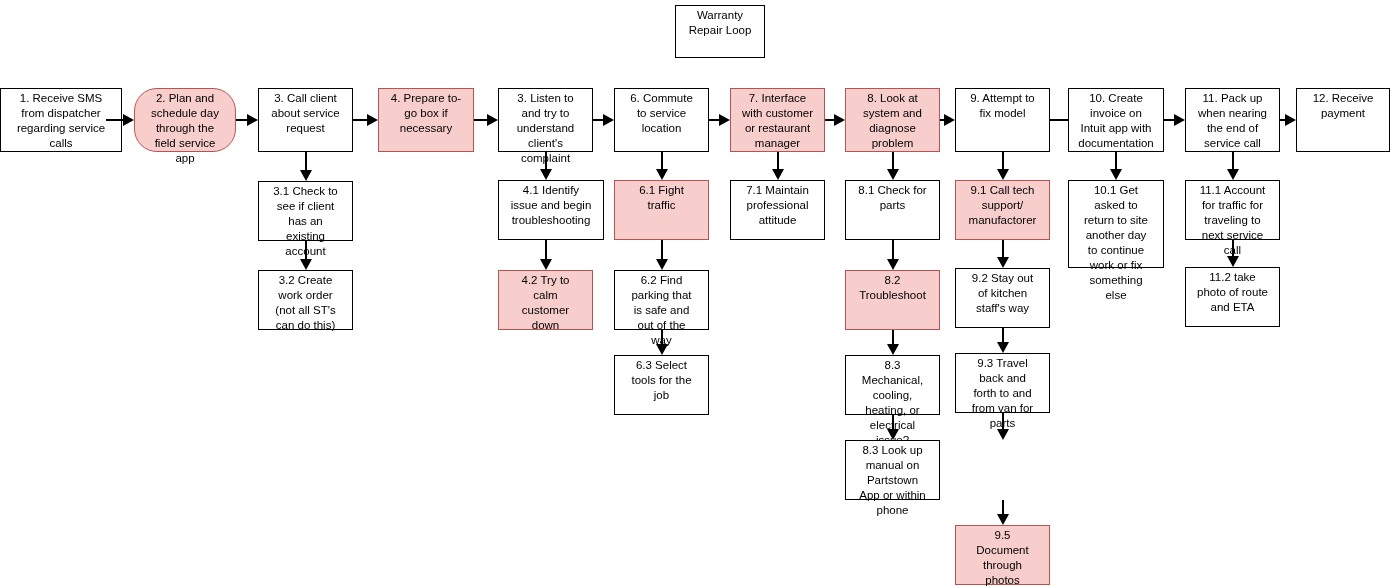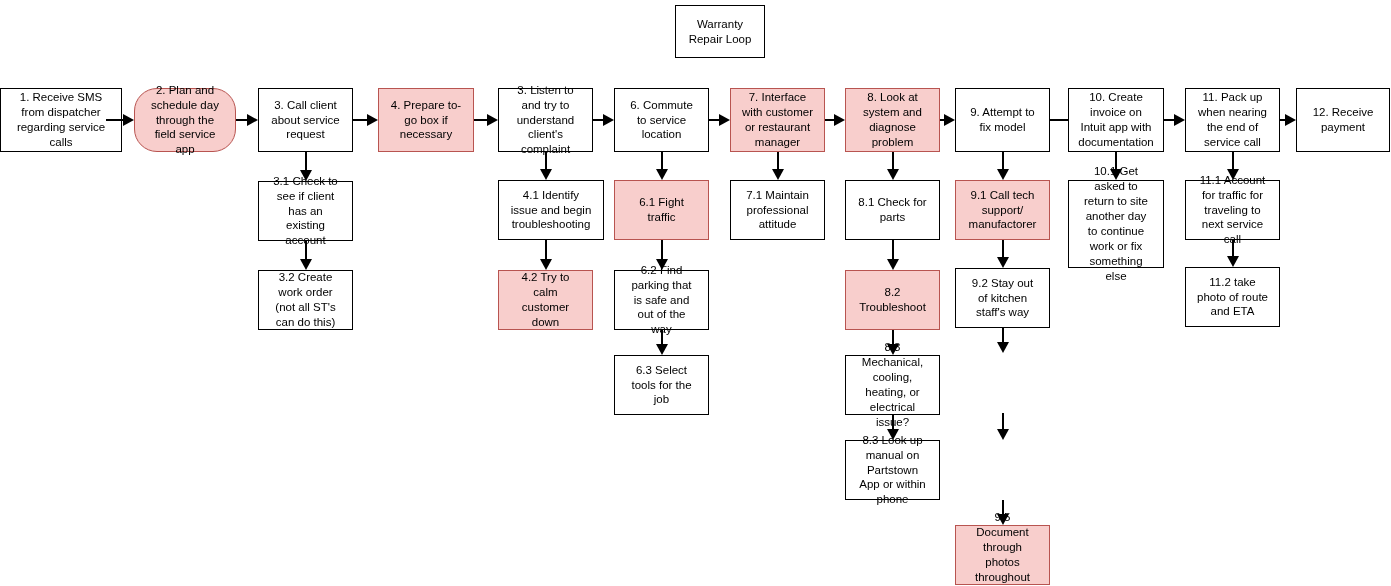--- a/index.html
+++ b/index.html
@@ -10,21 +10,20 @@
     background: #ffffff;
     overflow: hidden;
     font-family: "Liberation Sans", sans-serif;
   }
   .node {
     position: absolute;
     box-sizing: border-box;
     background: #ffffff;
     border: 1.5px solid #000000;
     display: flex;
-    align-items: center;
     justify-content: center;
     text-align: center;
     font-size: 11.5px;
     line-height: 1.3;
     color: #000000;
     padding: 2px 11px;
   }
   .node.pink {
     background: #f8cecc;
     border-color: #b85450;
@@ -125,20 +124,23 @@
       <span>8.3 Mechanical, cooling, heating, or electrical issue?</span>
     </div>
     <div class="node" style="left: 845px; top: 440px; width: 95px; height: 60px;">
       <span>8.3 Look up manual on Partstown App or within phone</span>
     </div>
     <div class="node pink" style="left: 955px; top: 180px; width: 95px; height: 60px;">
       <span>9.1 Call tech support/ manufactorer</span>
     </div>
     <div class="node" style="left: 955px; top: 268px; width: 95px; height: 60px;">
       <span>9.2 Stay out of kitchen staff's way</span>
+    </div>
+    <div class="node" style="left: 955px; top: 353px; width: 95px; height: 60px;">
+      <span>9.3 Travel back and forth to and from van for parts</span>
     </div>
     <div class="node pink" style="left: 955px; top: 525px; width: 95px; height: 60px;">
       <span>9.5 Document through photos throughout process</span>
     </div>
     <div class="node" style="left: 1068px; top: 180px; width: 96px; height: 88px;">
       <span>10.1 Get asked to return to site another day to continue work or fix something else</span>
     </div>
     <div class="node" style="left: 1185px; top: 180px; width: 95px; height: 60px;">
       <span>11.1 Account for traffic for traveling to next service call</span>
     </div>

